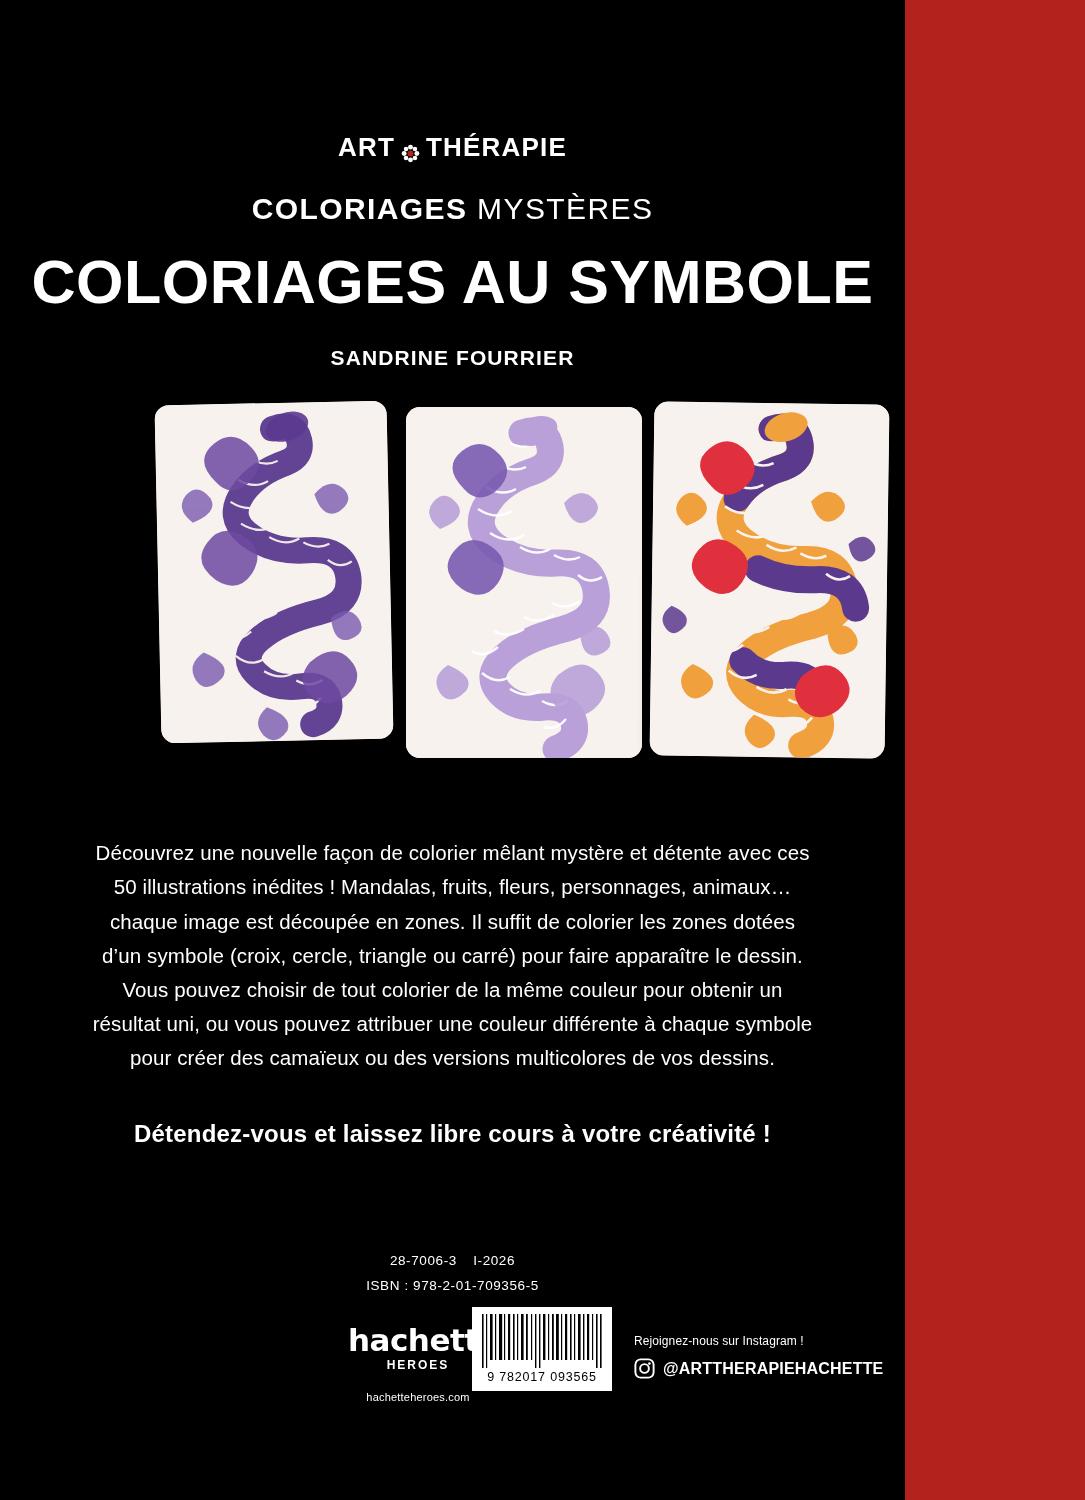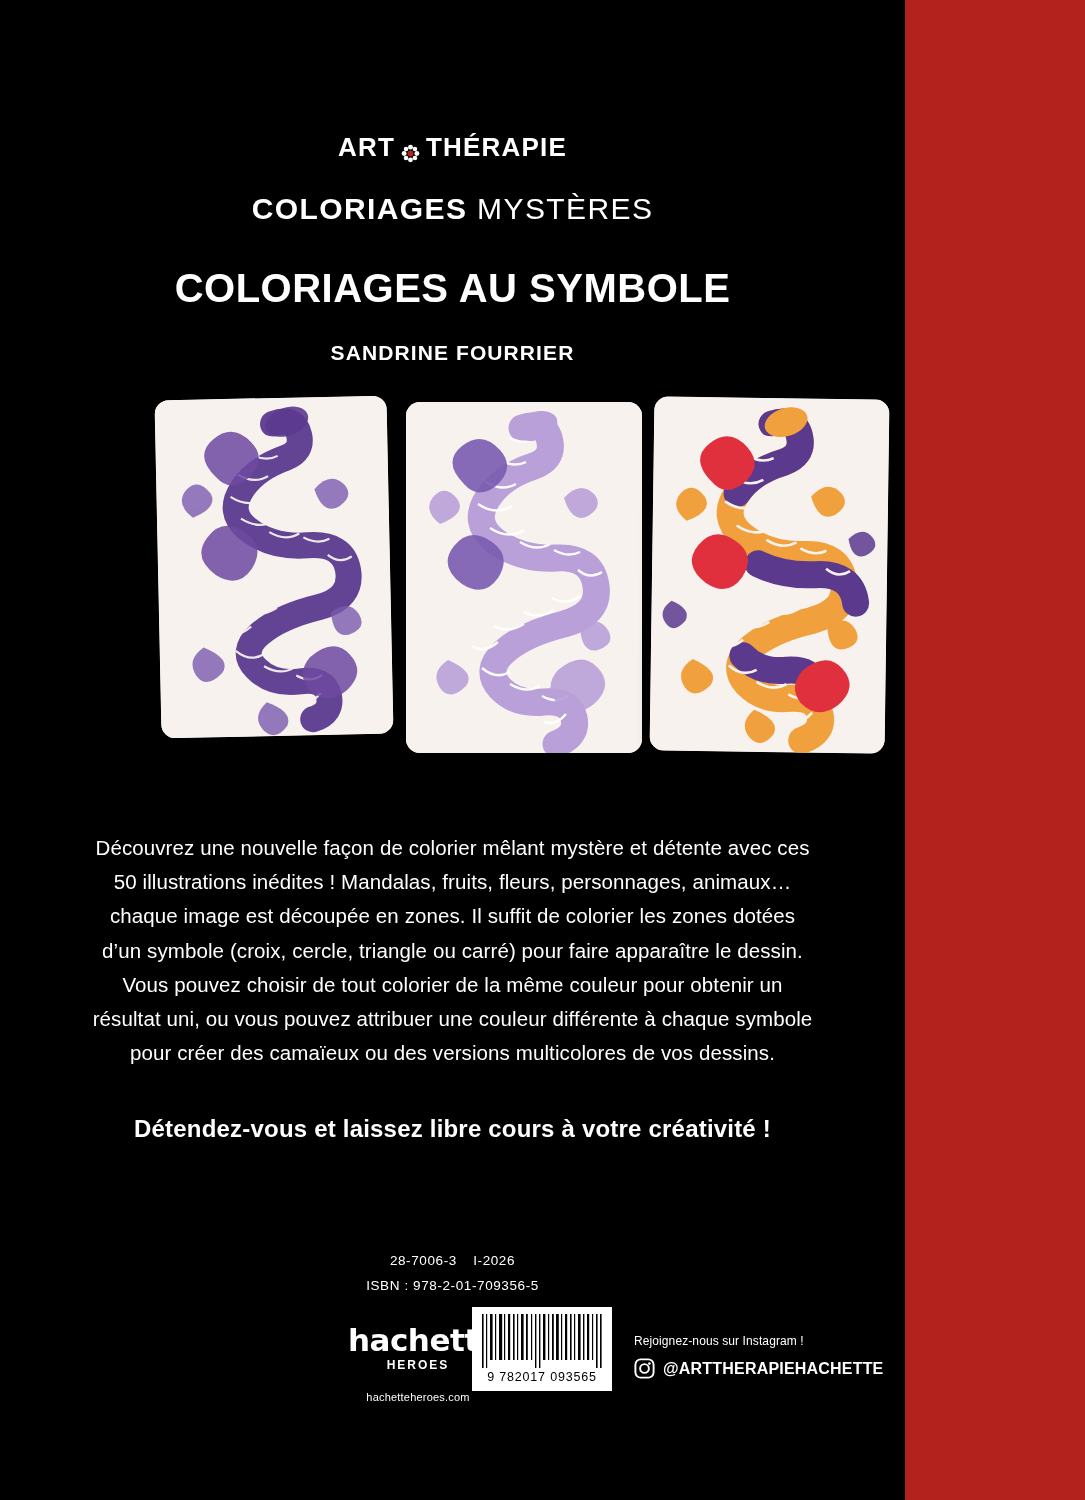--- a/index.html
+++ b/index.html
@@ -43,22 +43,22 @@
     top: 1px;
   }
   .series {
     margin-top: 29px;
     font-size: 30px;
     letter-spacing: 1.4px;
   }
   .series b { font-weight: bold; }
   .series span { font-weight: normal; }
   .title {
-    margin-top: 41px;
-    font-size: 40px;
+    margin-top: 24px;
+    font-size: 61px;
     font-weight: bold;
     letter-spacing: 0.5px;
     line-height: 1.05;
   }
   .tome {
     margin-top: 17px;
     font-size: 27px;
     font-weight: bold;
     letter-spacing: 1px;
   }

